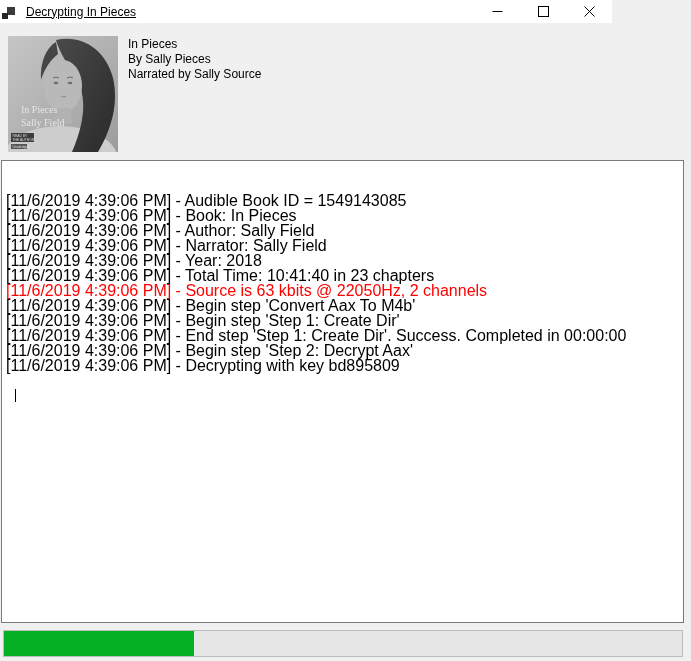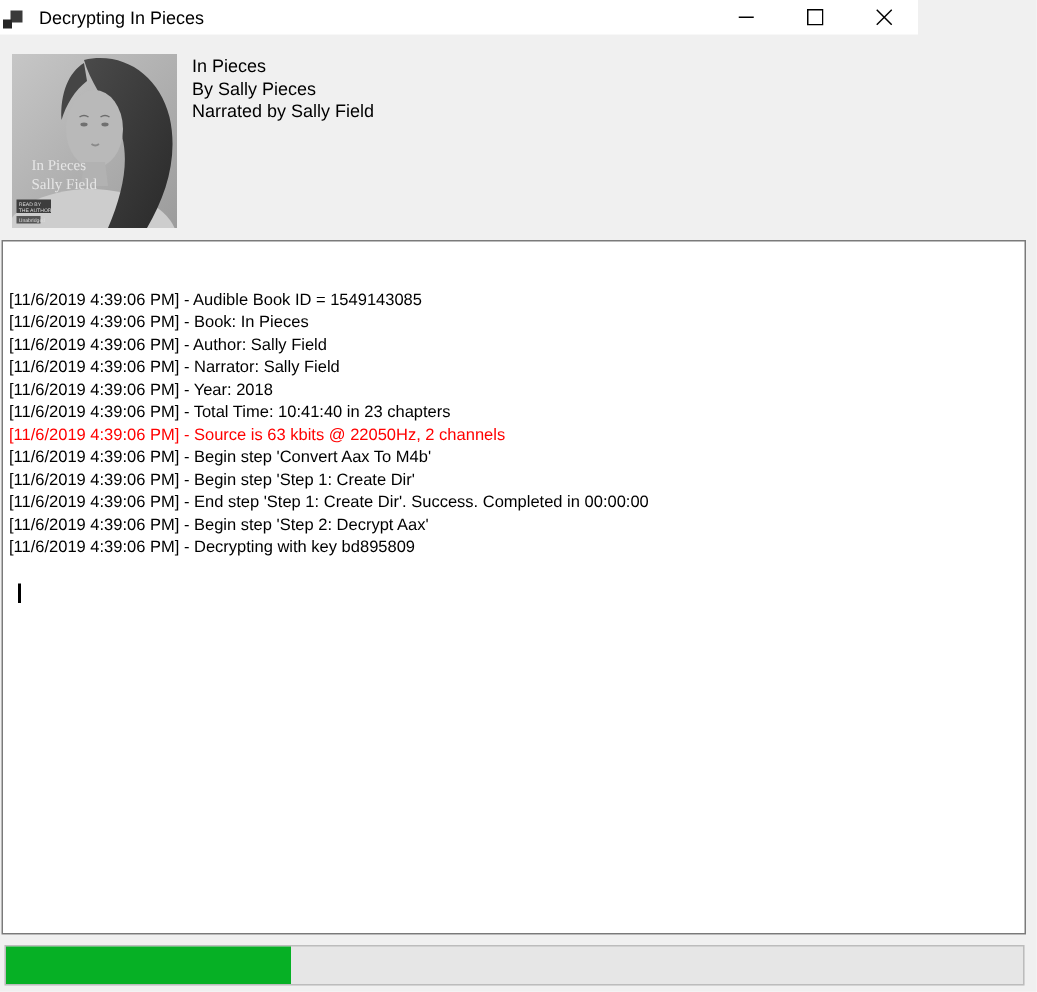--- a/index.html
+++ b/index.html
@@ -8,21 +8,21 @@
     font-family: "Liberation Sans", "DejaVu Sans", sans-serif;
     background: #f0f0f0;
     overflow: hidden;
     position: relative;
   }
   
   .titlebar {
     position: absolute; left: 0; top: 0;
     width: 612px; height: 23px;
     background: #ffffff;
-    display: flex; align-items: center;
+    display: flex; align-items: center; text-decoration: underline;
   }
   .app-icon {
     position: relative;
     width: 16px; height: 16px;
     margin-left: 2px; margin-right: 8px;
     flex: 0 0 auto;
   }
   .app-icon .sq-big {
     position: absolute; left: 5px; top: 3px;
     width: 8px; height: 8px; background: #3a3a3a;
@@ -52,21 +52,21 @@
     font-size: 12px; line-height: 15px; color: #000000;
     white-space: nowrap;
   }
   
   .log {
     position: absolute; left: 1px; top: 160px;
     width: 683px; height: 463px;
     background: #ffffff;
     border: 1px solid #7a7a7a;
     padding: 2px 4px;
-    font-size: 11px; line-height: 15px;
+    font-size: 16px; line-height: 15px;
     color: #000000;
     overflow: hidden;
     white-space: pre;
   }
   .log-line { height: 15px; white-space: pre; }
   .caret {
     display: inline-block;
     width: 1.5px; height: 13px;
     background: #000000;
     margin-top: 1px;
@@ -150,21 +150,21 @@
     <text x="4.5" y="101" font-size="3.4" fill="#dddddd">READ BY</text>
     <text x="4.5" y="105" font-size="3.4" fill="#dddddd">THE AUTHOR</text>
     <rect x="3" y="108" width="16" height="5" fill="#555555"></rect>
     <text x="4.5" y="112" font-size="3.4" fill="#dddddd">Unabridged</text>
   </svg>
 </div>
 
 <div class="book-info">
   <div>In Pieces</div>
   <div>By Sally Pieces</div>
-  <div>Narrated by Sally Field</div>
+  <div>Narrated by Sally Source</div>
 </div>
 
 <div class="log">
   <div><div class="log-line">[11/6/2019 4:39:06 PM] - Audible Book ID = 1549143085</div><div class="log-line">[11/6/2019 4:39:06 PM] - Book: In Pieces</div><div class="log-line">[11/6/2019 4:39:06 PM] - Author: Sally Field</div><div class="log-line">[11/6/2019 4:39:06 PM] - Narrator: Sally Field</div><div class="log-line">[11/6/2019 4:39:06 PM] - Year: 2018</div><div class="log-line">[11/6/2019 4:39:06 PM] - Total Time: 10:41:40 in 23 chapters</div><div class="log-line" style="color: rgb(255, 0, 0);">[11/6/2019 4:39:06 PM] - Source is 63 kbits @ 22050Hz, 2 channels</div><div class="log-line">[11/6/2019 4:39:06 PM] - Begin step 'Convert Aax To M4b'</div><div class="log-line">[11/6/2019 4:39:06 PM] - Begin step 'Step 1: Create Dir'</div><div class="log-line">[11/6/2019 4:39:06 PM] - End step 'Step 1: Create Dir'. Success. Completed in 00:00:00</div><div class="log-line">[11/6/2019 4:39:06 PM] - Begin step 'Step 2: Decrypt Aax'</div><div class="log-line">[11/6/2019 4:39:06 PM] - Decrypting with key bd895809</div></div>
   <span class="caret"></span>
 </div>
 
 <div class="progressbar">
   <div class="fill" style="width: 28%; background: rgb(6, 176, 37);"></div>
 </div>

